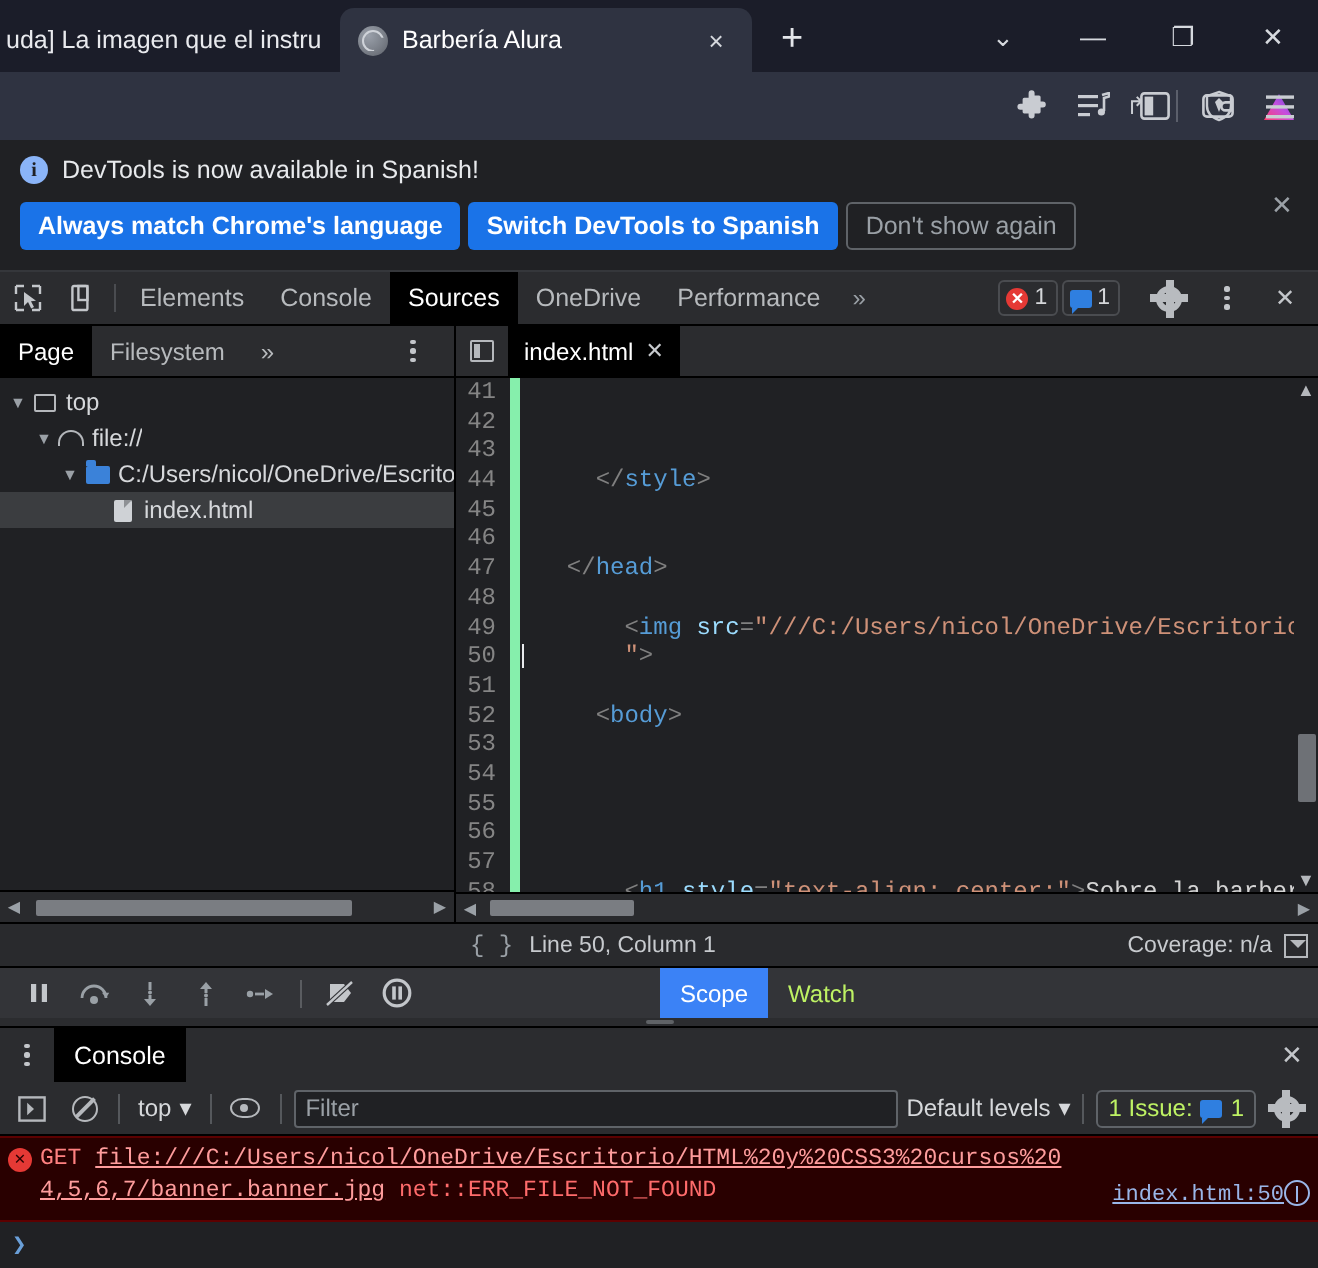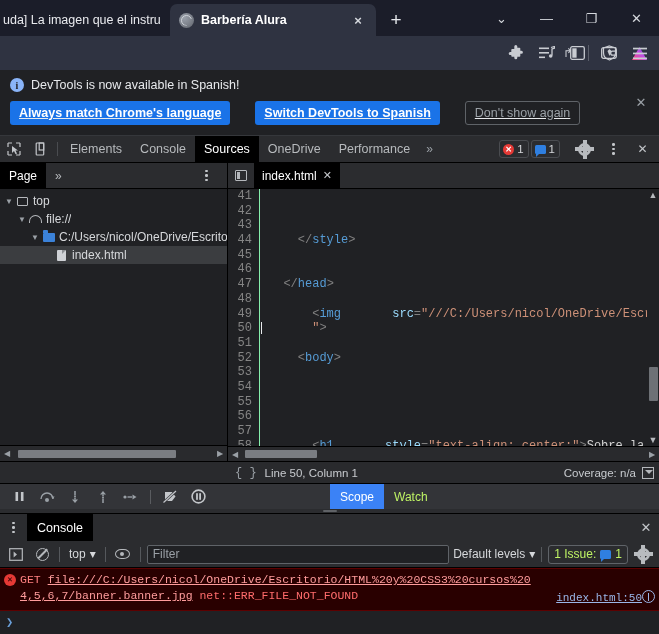--- a/index.html
+++ b/index.html
@@ -18,21 +18,21 @@
   .browser-tabstrip {
     height: 36px; background: #1b1d29; display: flex; align-items: flex-end;
     position: relative; flex: 0 0 36px;
   }
   .tab {
     height: 32px; display: flex; align-items: center; gap: 7px;
     padding: 0 9px; border-radius: 7px 7px 0 0; font-size: 12.5px;
     white-space: nowrap; overflow: hidden; position: relative;
   }
   .tab.inactive { color: #e9eaee; background: transparent; width: 176px; margin-left: -6px; }
-  .tab.active { background: #2f3341; color: #ffffff; width: 206px; font-weight: 700; }
+  .tab.active { background: #2f3341; color: #ffffff; width: 206px; font-weight: 400; }
   .tab-favicon {
     width: 15px; height: 15px; border-radius: 50%;
     background: radial-gradient(circle at 35% 32%, #9aa0aa 0%, #7b8089 55%, #5d6169 100%);
     flex: 0 0 15px; position: relative;
   }
   .tab-favicon::after {
     content: ""; position: absolute; inset: 2px; border-radius: 50%;
     border: 1.3px solid #cfd3d9;
     clip-path: polygon(0 0,100% 0,100% 40%,55% 40%,55% 100%,0 100%);
   }
@@ -74,21 +74,21 @@
     background: #202124; border-bottom: 1px solid #35373b;
     padding: 8px 10px 10px 10px; position: relative; flex: 0 0 auto;
   }
   .banner-row1 { display: flex; align-items: center; gap: 7px; margin-bottom: 9px; }
   .banner-info {
     width: 14px; height: 14px; border-radius: 50%; background: #8ab4f8; color: #202124;
     font-size: 10px; font-weight: bold; display: flex; align-items: center; justify-content: center;
     font-family: "Liberation Serif", serif; flex: 0 0 14px;
   }
   .banner-text { font-size: 12.5px; color: #e8eaed; }
-  .banner-row2 { display: flex; align-items: center; gap: 25px; text-decoration: underline; }
+  .banner-row2 { display: flex; align-items: center; gap: 4px; }
   .btn-primary {
     background: #1a73e8; color: #fff; border: none; border-radius: 3px;
     padding: 5px 9px; font-size: 12.5px; font-family: "Liberation Sans", sans-serif;
     font-weight: 600; cursor: pointer; white-space: nowrap;
   }
   .btn-ghost {
     background: transparent; color: #9aa0a6; border: 1px solid #5f6368; border-radius: 3px;
     padding: 4px 9px; font-size: 12.5px; font-family: "Liberation Sans", sans-serif;
     cursor: pointer; white-space: nowrap;
   }
@@ -194,26 +194,26 @@
   .ed-tab .x { font-size: 11px; color: #c6c9cd; }
 
   .code-wrap { flex: 1 1 auto; position: relative; background: #202124; overflow: hidden; min-height: 0; }
   .code {
     font-family: "Liberation Mono", monospace; font-size: 12px; line-height: 14.7px;
     white-space: pre; color: #d4d4d4;
   }
   .code-line { display: flex; height: 14.7px; }
   .ln {
     width: 32px; flex: 0 0 32px; text-align: right; padding-right: 7px;
-    color: #858585; border-right: 1px solid #86efac; background: #202124;
+    color: #858585; border-right: 5px solid #86efac; background: #202124;
   }
   .lt { padding-left: 9px; position: relative; }
   .tk-tag { color: #569cd6; }
   .tk-punc { color: #808080; }
-  .tk-attr { color: #9cdcfe; margin-left: 44px; }
+  .tk-attr { color: #9cdcfe; }
   .tk-str { color: #ce9178; }
   .tk-txt { color: #d4d4d4; }
   .caret {
     position: absolute; left: 1px; top: 1px; width: 1px; height: 12px; background: #e8eaed;
   }
   .code-vscroll {
     position: absolute; right: 0; top: 0; bottom: 0; width: 12px; background: #202124;
     display: flex; flex-direction: column; align-items: center; justify-content: space-between;
   }
   .vs-arrow { color: #b5b8bc; font-size: 9px; height: 12px; display: flex; align-items: center; }
@@ -466,20 +466,21 @@
         </div>
         <div class="dt-tool-icon">✕</div>
       </div>
     </div>
 
     <div class="sources-body">
 
       <div class="navigator">
         <div class="nav-tabbar">
           <div class="nav-tab active">Page</div>
+          <div class="nav-tab">Filesystem</div>
           <div class="nav-tab">»</div>
           <div class="nav-tabbar-right">
             <div class="dt-tool-icon">
               <span class="kebab">
                   <span></span>
                   <span></span>
                   <span></span>
                 </span>
             </div>
           </div>

